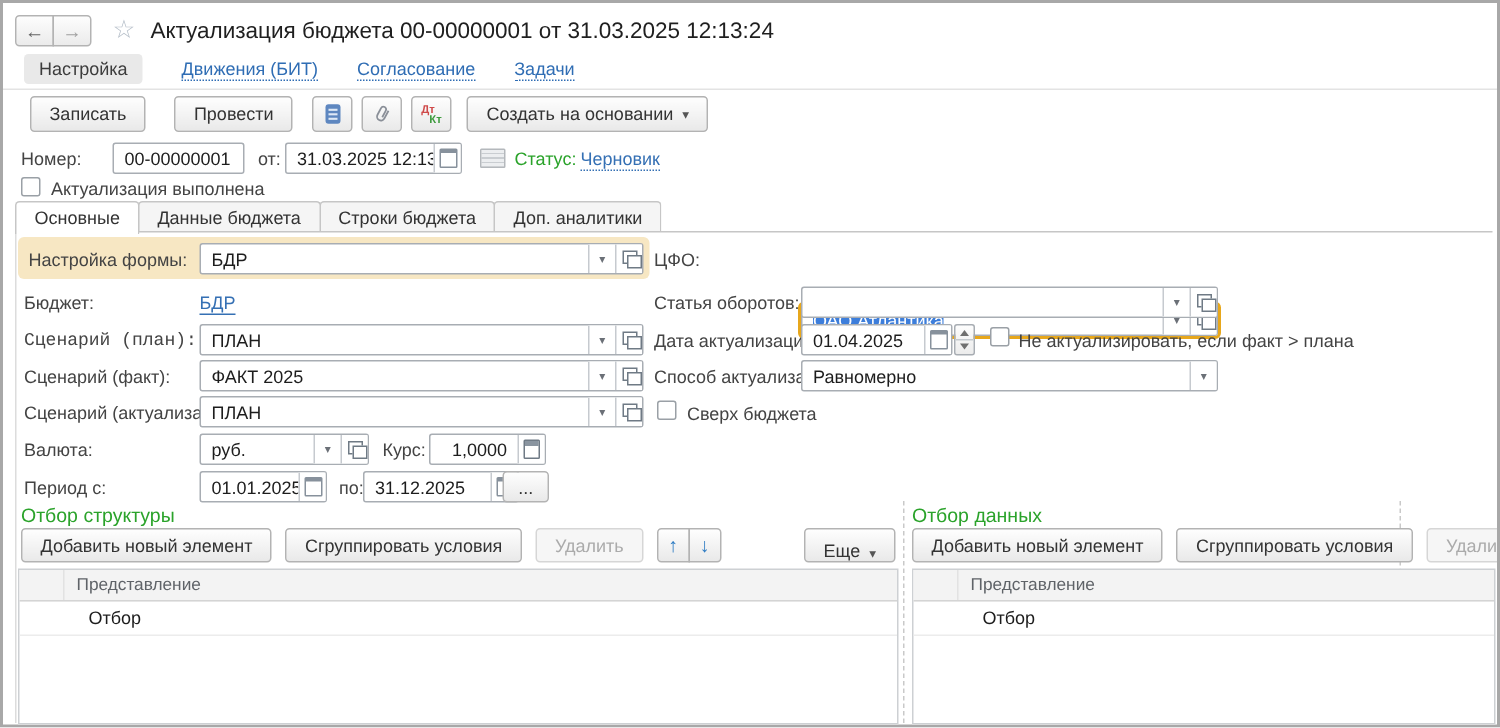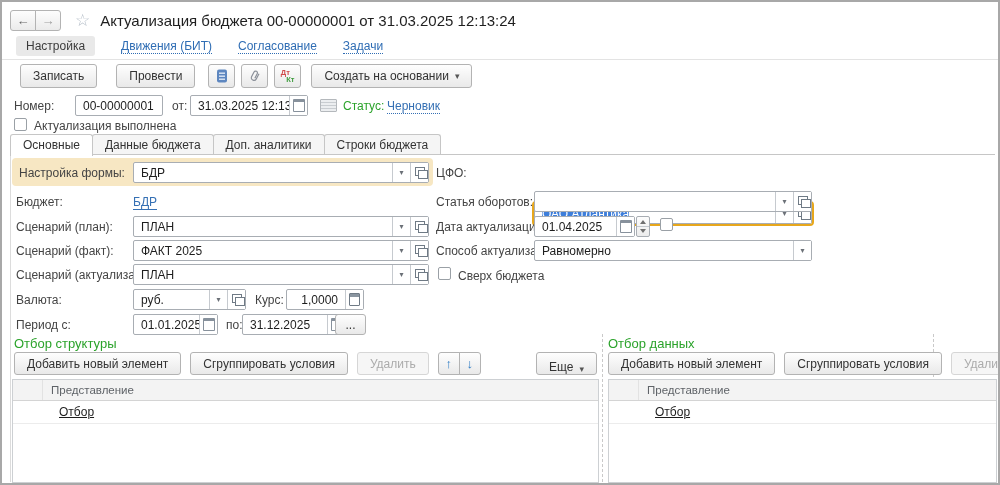--- a/index.html
+++ b/index.html
@@ -86,21 +86,21 @@
   .abtn{width:22px;height:23px;box-sizing:border-box;border:1px solid #b3b3b3;background:linear-gradient(#fefefe,#e9e9e9);
     display:flex;align-items:center;justify-content:center;color:#2e7cc3;font-weight:bold;font-size:13px;cursor:pointer;}
   .abtn.first{border-radius:3px 0 0 3px;}
   .abtn.last{border-radius:0 3px 3px 0;margin-left:-1px;}
   .ml-auto{margin-left:auto;align-items:flex-end;}
 
   .ftable{position:absolute;box-sizing:border-box;border:1px solid #cdd0d3;background:#fff;}
   .thead{height:21px;box-sizing:border-box;background:#f3f3f3;border-bottom:1px solid #d4d4d4;display:flex;align-items:stretch;}
   .c0{width:29px;border-right:1px solid #e2e2e2;}
   .ch{display:flex;align-items:center;padding-left:8px;color:#5f6368;font-size:11.5px;}
-  .trow{height:22px;border-bottom:1px solid #ececec;display:flex;align-items:center;padding-left:46px;font-size:12px;color:#1d1d1d;cursor:pointer;text-decoration:underline;}
+  .trow{height:22px;border-bottom:1px solid #ececec;display:flex;align-items:center;padding-left:46px;font-size:12px;color:#1d1d1d;cursor:pointer;}
 
   .vdash{position:absolute;width:0;border-left:1px dashed #c9c9c9;}
 
   svg{display:block;}
 </style>
 </head>
 <body>
 
 <div class="window">
 
@@ -173,42 +173,42 @@
   </div>
   <div class="lbl green" style="left:341px;top:97px;">Статус:</div>
   <a class="link" style="position:absolute;left:385px;top:97px;border-bottom:1px dotted #3570b4;">Черновик</a>
 
   <span class="cb" style="left:12px;top:116px;"></span>
   <div class="lbl" style="left:32px;top:117px;">Актуализация выполнена</div>
 
   <div class="tabstrip">
     <div class="tab active">Основные</div>
     <div class="tab">Данные бюджета</div>
+    <div class="tab">Строки бюджета</div>
     <div class="tab">Доп. аналитики</div>
-    <div class="tab">Строки бюджета</div>
   </div>
   <div class="panel-top"></div>
   <div class="panel-left"></div>
 
   <div class="hl"></div>
   <div class="lbl" style="left:17px;top:164px;">Настройка формы:</div>
   <div class="fldbox" style="left:131px;top:160px;width:296px;">
     <div class="val">БДР</div>
     <div class="cbtn">
         <span class="caret">▾</span>
       </div>
     <div class="cbtn">
         <span class="ic-choose"></span>
       </div>
   </div>
 
   <div class="lbl" style="left:14px;top:193px;">Бюджет:</div>
   <a class="link solidu" style="position:absolute;left:131px;top:193px;">БДР</a>
 
-  <div class="lbl" style="left:14px;top:218px;">Сценарий (план):</div>
+  <div class="lbl" style="left:14px;top:218px;font-family:Liberation Mono, monospace;">Сценарий (план):</div>
   <div class="fldbox" style="left:131px;top:214px;width:296px;">
     <div class="val">ПЛАН</div>
     <div class="cbtn">
         <span class="caret">▾</span>
       </div>
     <div class="cbtn">
         <span class="ic-choose"></span>
       </div>
   </div>
 
@@ -299,20 +299,21 @@
     <div class="val">01.04.2025</div>
     <div class="cbtn">
         <span class="ic-cal"></span>
       </div>
   </div>
   <div class="spin" style="left:634px;top:214px;">
     <div class="up"></div>
     <div class="dn"></div>
   </div>
   <span class="cb" style="left:658px;top:216px;"></span>
+  <div class="lbl" style="left:677px;top:218px;">Не актуализировать, если факт &gt; плана</div>
 
   <div class="lbl" style="left:434px;top:242px;">Способ актуализации:</div>
   <div class="fldbox" style="left:532px;top:238px;width:278px;">
     <div class="val">Равномерно</div>
     <div class="cbtn">
         <span class="caret">▾</span>
       </div>
   </div>
 
   <span class="cb" style="left:436px;top:265px;"></span>

